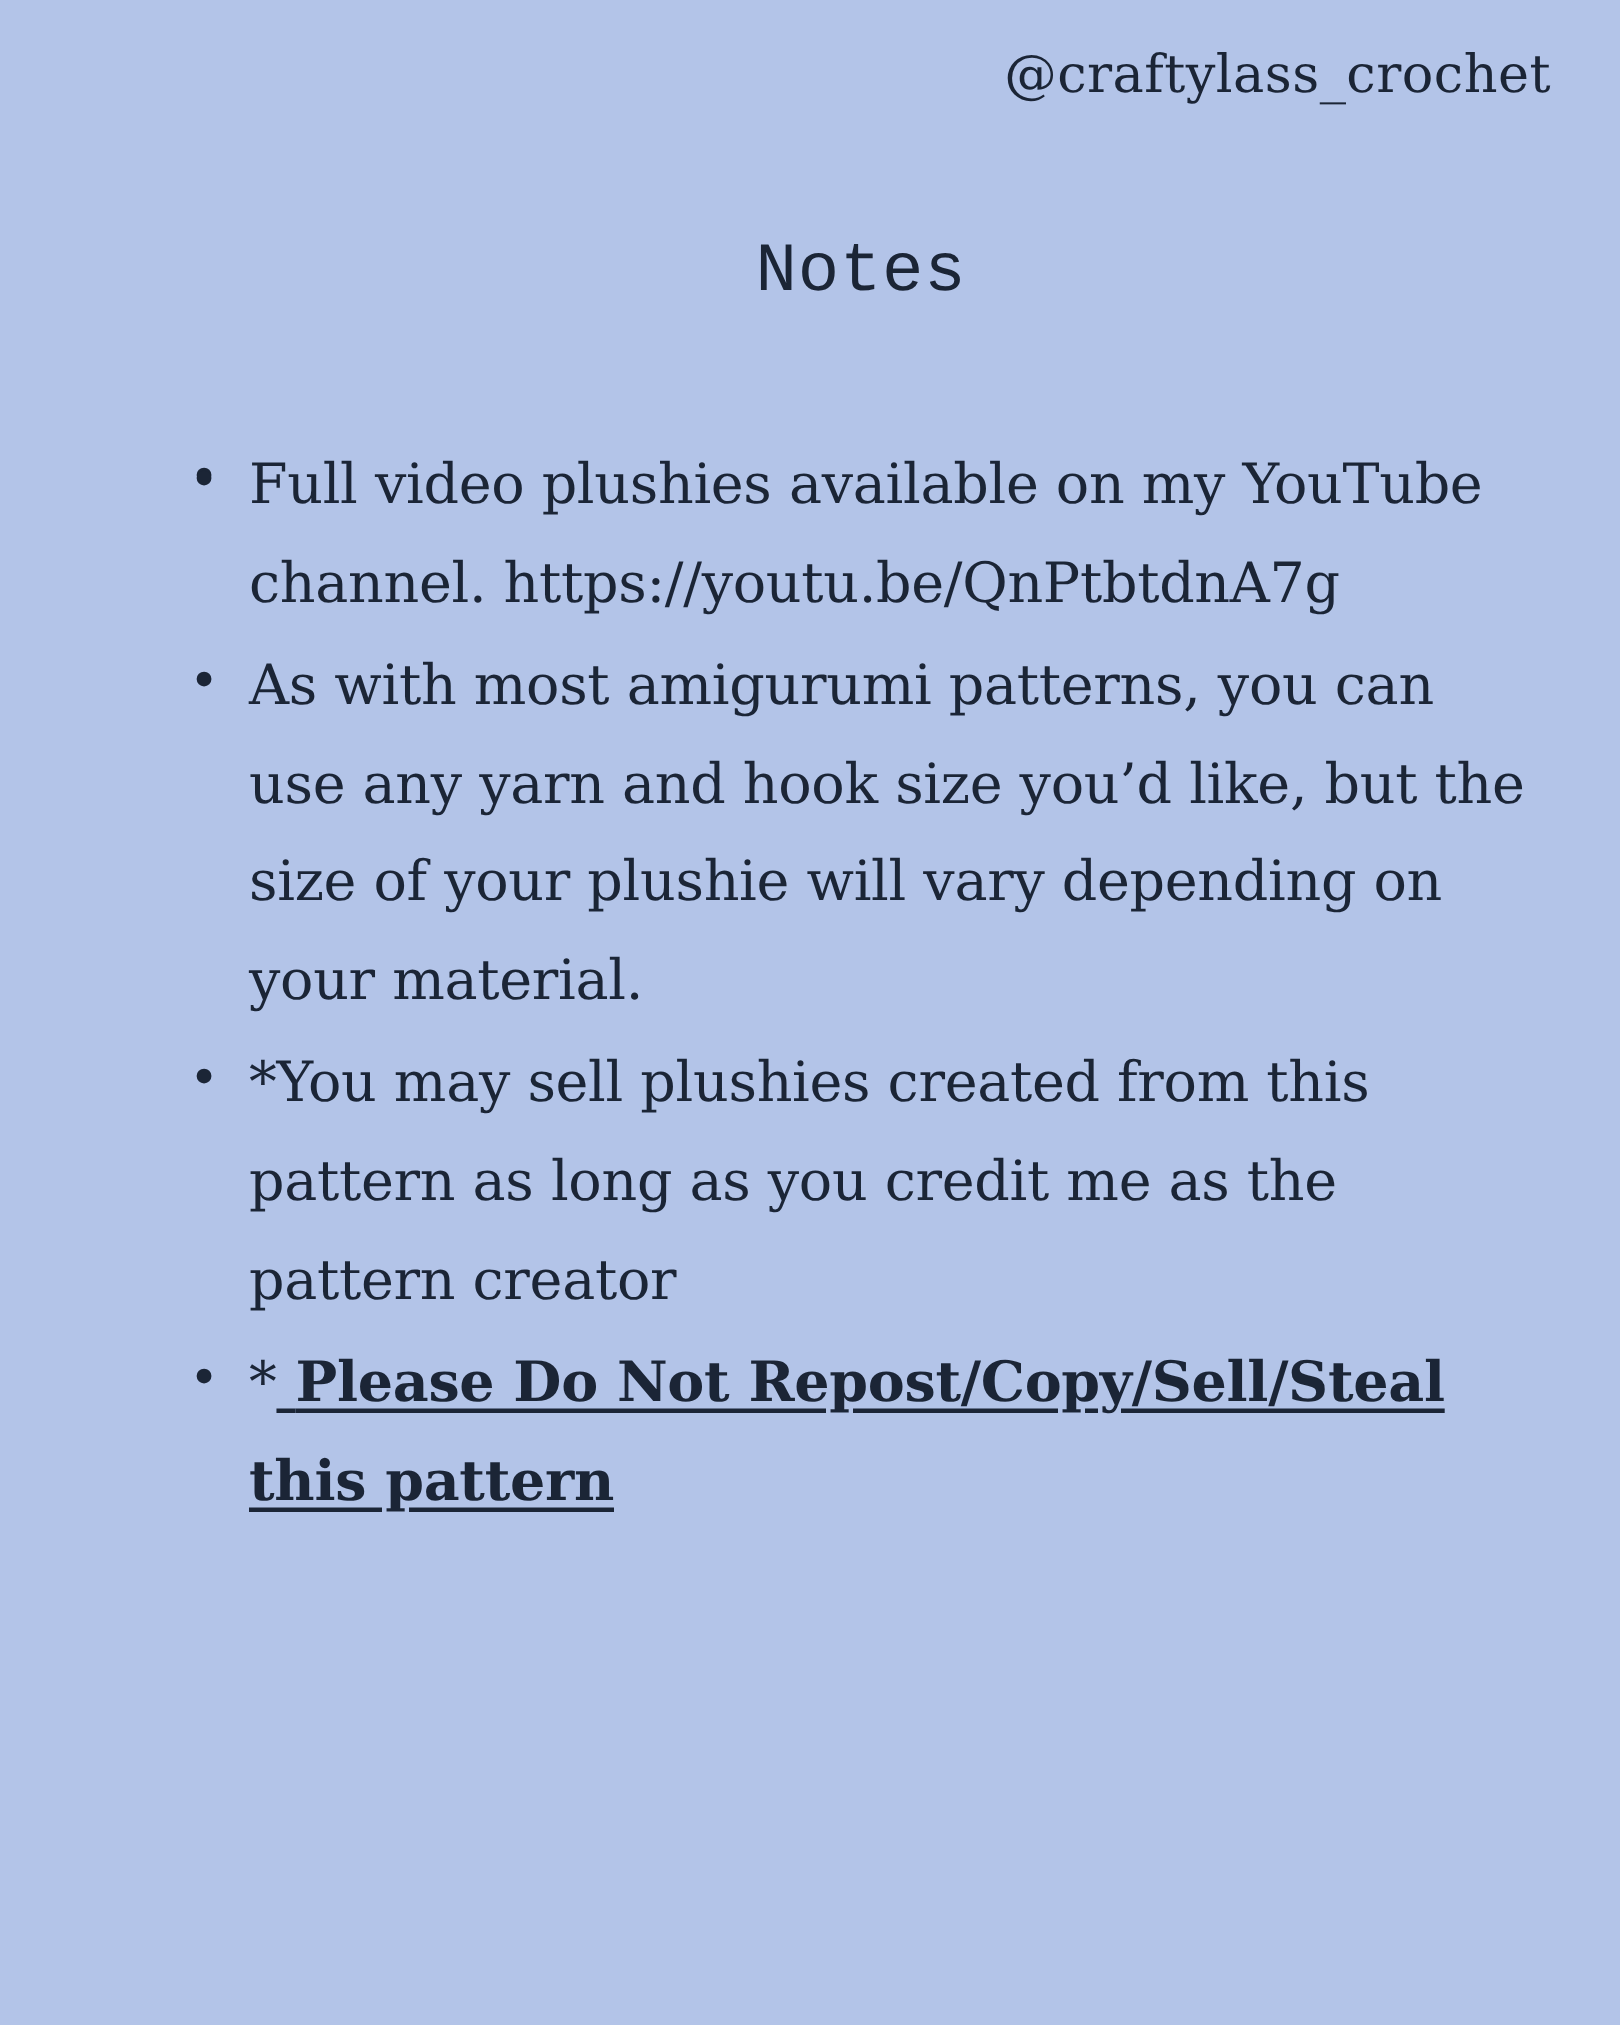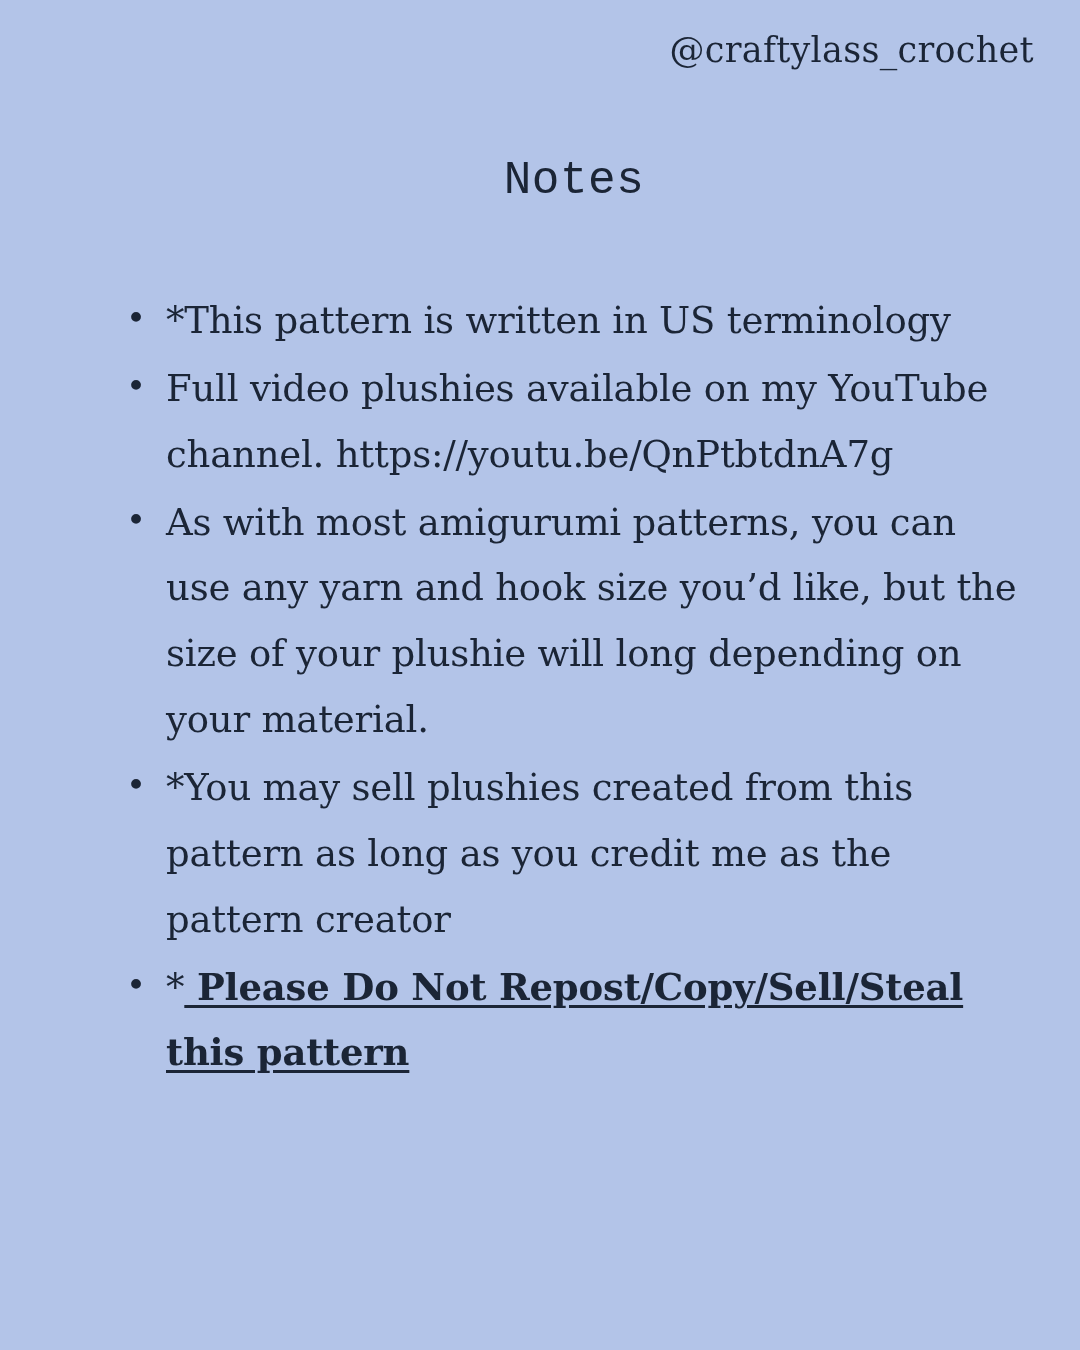--- a/index.html
+++ b/index.html
@@ -89,29 +89,28 @@
 
 <div class="page">
 
   <div class="handle">@craftylass_crochet</div>
 
   <div class="title">Notes</div>
 
   <ul class="notes-list">
     <li class="note-item">
       <span class="bullet">•</span>
-      <span>*This pattern is written in US terminology</span>
     </li>
     <li class="note-item">
       <span class="bullet">•</span>
       <span>Full video plushies available on my YouTube channel. https://youtu.be/QnPtbtdnA7g</span>
     </li>
     <li class="note-item">
       <span class="bullet">•</span>
-      <span>As with most amigurumi patterns, you can use any yarn and hook size you’d like, but the size of your plushie will long depending on your material.</span>
+      <span>As with most amigurumi patterns, you can use any yarn and hook size you’d like, but the size of your plushie will vary depending on your material.</span>
     </li>
     <li class="note-item">
       <span class="bullet">•</span>
       <span>*You may sell plushies created from this pattern as long as you credit me as the pattern creator</span>
     </li>
     <li class="note-item emphasis">
       <span class="bullet">•</span>
       <span class="star">*</span>
       <span>Please Do Not Repost/Copy/Sell/Steal this pattern</span>
     </li>

